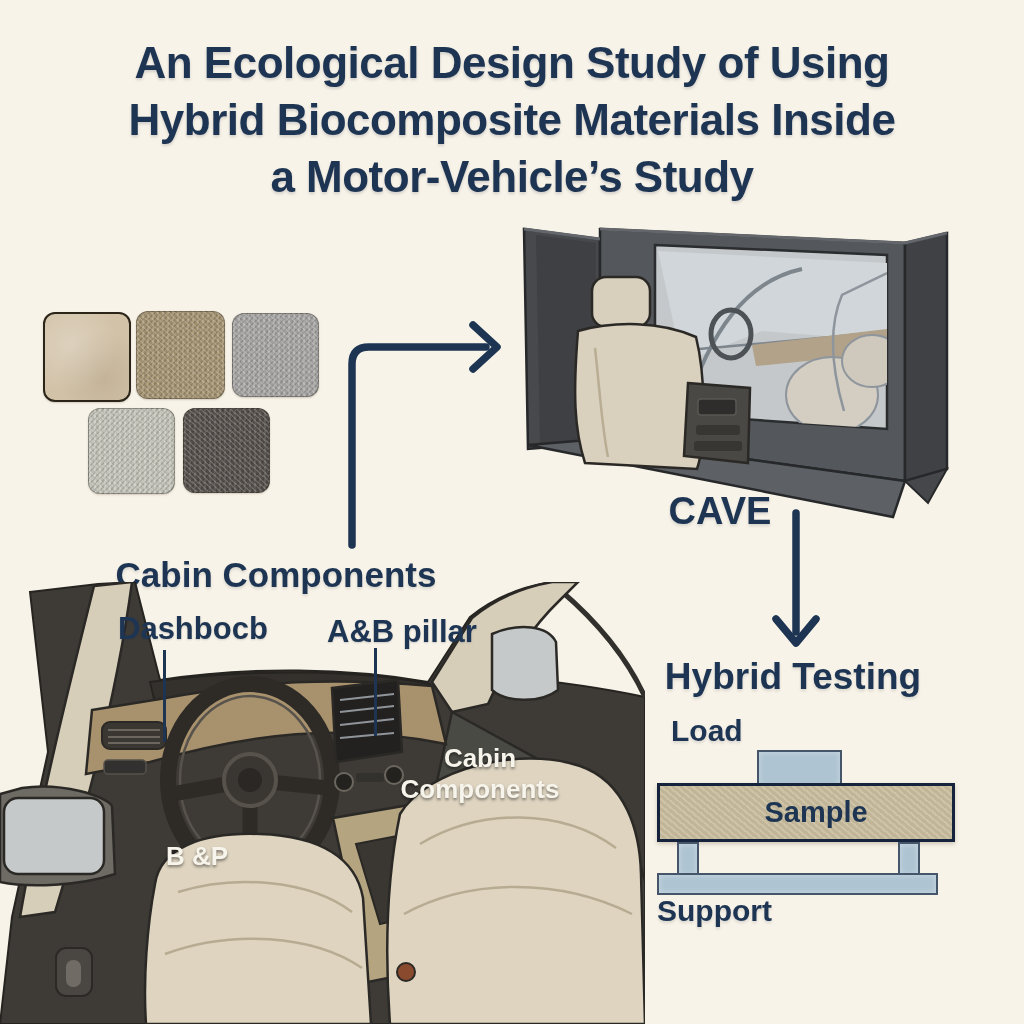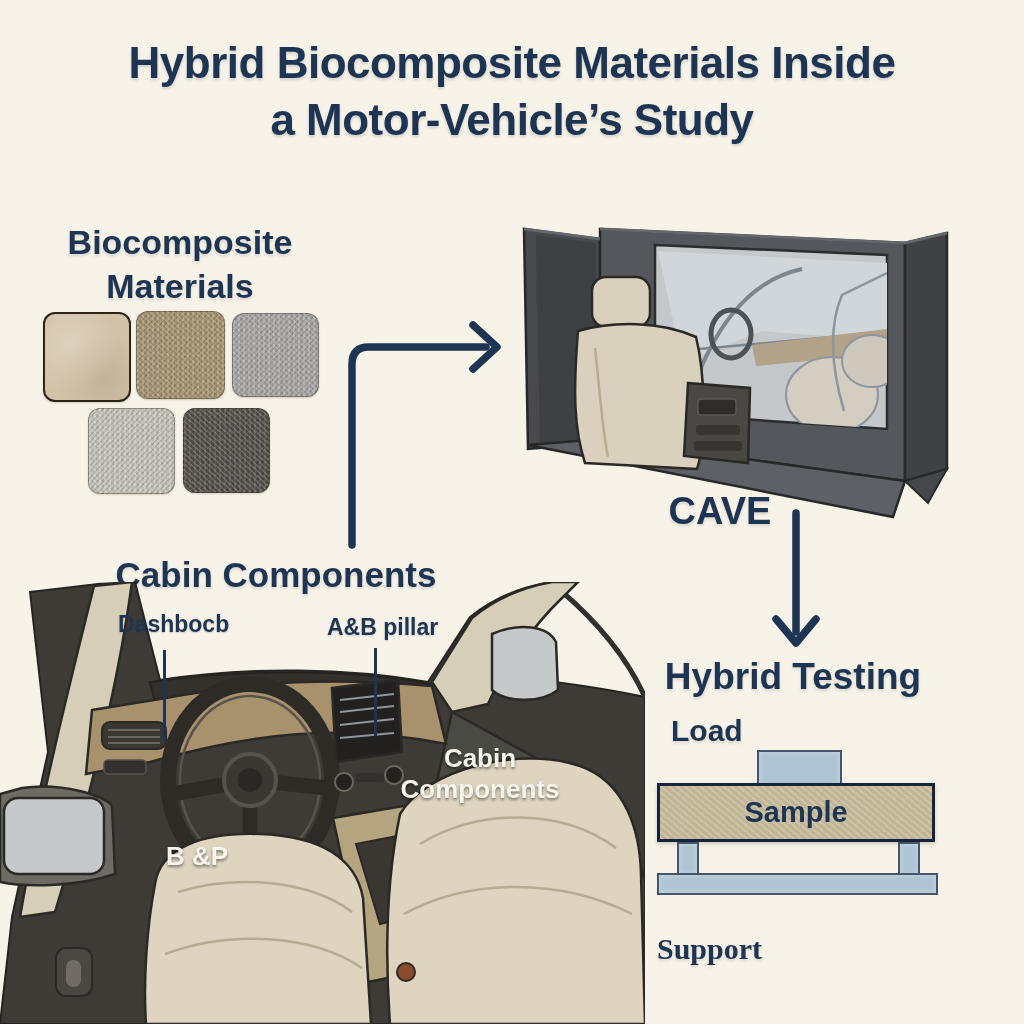--- a/index.html
+++ b/index.html
@@ -36,21 +36,21 @@
       repeating-linear-gradient(-48deg, rgba(0,0,0,0.12) 0 1.5px, rgba(0,0,0,0) 1.5px 4px),
       repeating-linear-gradient(90deg, rgba(255,255,255,0.07) 0 2px, rgba(0,0,0,0.05) 2px 5px);
   }
   .tex-soft{
     background-image:
       radial-gradient(circle at 30% 35%, rgba(255,255,255,0.25), rgba(255,255,255,0) 60%),
       radial-gradient(circle at 70% 75%, rgba(90,70,40,0.12), rgba(0,0,0,0) 55%);
   }
   
   .callout{
-    font-size:23px;font-weight:700;text-shadow:0 1px 2px rgba(40,45,70,0.2);
+    font-size:31px;font-weight:700;text-shadow:0 1px 2px rgba(40,45,70,0.2);
   }
   .pointer{position:absolute;width:3px;background:#1d3553;}
   .white-label{
     color:#f7f4ec;font-weight:700;font-size:26px;line-height:31px;
     text-shadow:0 2px 3px rgba(0,0,0,0.45);
   }
   
   .rig-label{font-size:30px;font-weight:700;text-align:left;text-shadow:0 2px 3px rgba(40,45,70,0.15);}
   .rig-block{position:absolute;border:2px solid #45566a;box-shadow:inset 0 0 6px rgba(255,255,255,0.35);}
   .sample-bar{
@@ -60,25 +60,25 @@
     background-image:repeating-linear-gradient(40deg, rgba(255,255,255,0.10) 0 2px, rgba(0,0,0,0.04) 2px 5px);
     box-shadow:0 2px 4px rgba(80,70,40,0.25);
   }
 </style>
 </head>
 <body>
 
 <div class="stage">
 
   <div class="abs title navy">
+    <div>An Ecological Design Study of Using</div>
     <div>Hybrid Biocomposite Materials Inside</div>
     <div>a Motor-Vehicle’s Study</div>
   </div>
 
-  <div class="abs sec-heading materials-title navy">Biocomposite Materials</div>
 
   <div class="swatch outlined tex-soft" style="left: 43px; top: 312px; width: 84px; height: 86px; background-color: rgb(210, 194, 168);"></div>
   <div class="swatch tex-weave" style="left: 136px; top: 311px; width: 87px; height: 86px; background-color: rgb(168, 150, 115);"></div>
   <div class="swatch tex-weave" style="left: 232px; top: 313px; width: 85px; height: 82px; background-color: rgb(169, 168, 166);"></div>
   <div class="swatch tex-weave" style="left: 88px; top: 408px; width: 85px; height: 84px; background-color: rgb(198, 198, 188);"></div>
   <div class="swatch tex-weave" style="left: 183px; top: 408px; width: 85px; height: 83px; background-color: rgb(85, 80, 75);"></div>
 
   <svg class="abs" style="left:500px;top:213px;" width="470" height="318" viewBox="0 0 470 318">
 
     <polygon points="24,16 100,26 100,230 28,236" fill="#47494c" stroke="#26282a" stroke-width="2.5"></polygon>
@@ -196,23 +196,23 @@
 
   <div class="abs white-label" style="left:396px;top:743px;width:168px;text-align:center;">Cabin Components</div>
   <div class="abs white-label" style="left:166px;top:841px;">B &amp;P</div>
 
   <div class="abs sec-heading testing-title navy">Hybrid Testing</div>
 
   <div class="abs rig-label navy" style="left:671px;top:714px;width:250px;">Load</div>
 
   <div class="rig-block" style="left: 757px; top: 750px; width: 81px; height: 33px; background-color: rgb(174, 196, 210);"></div>
 
-  <div class="sample-bar navy" style="left: 657px; top: 783px; width: 272px; height: 53px; background-color: rgb(201, 188, 158);">
+  <div class="sample-bar navy" style="left: 657px; top: 783px; width: 272px; height: 53px; background-color: rgb(201, 188, 158); padding-left: 20px;">
     <span>Sample</span>
   </div>
 
   <div class="rig-block" style="left: 677px; top: 842px; width: 18px; height: 31px; background-color: rgb(174, 196, 210);"></div>
   <div class="rig-block" style="left: 898px; top: 842px; width: 18px; height: 31px; background-color: rgb(174, 196, 210);"></div>
   <div class="rig-block" style="left: 657px; top: 873px; width: 277px; height: 18px; background-color: rgb(174, 196, 210);"></div>
 
-  <div class="abs rig-label navy" style="left:657px;top:932px;width:281px;font-family:Liberation Serif, serif;">Support</div>
+  <div class="abs rig-label navy" style="left:657px;top:894px;width:281px;">Support</div>
 
 </div>
 
 </body></html>

